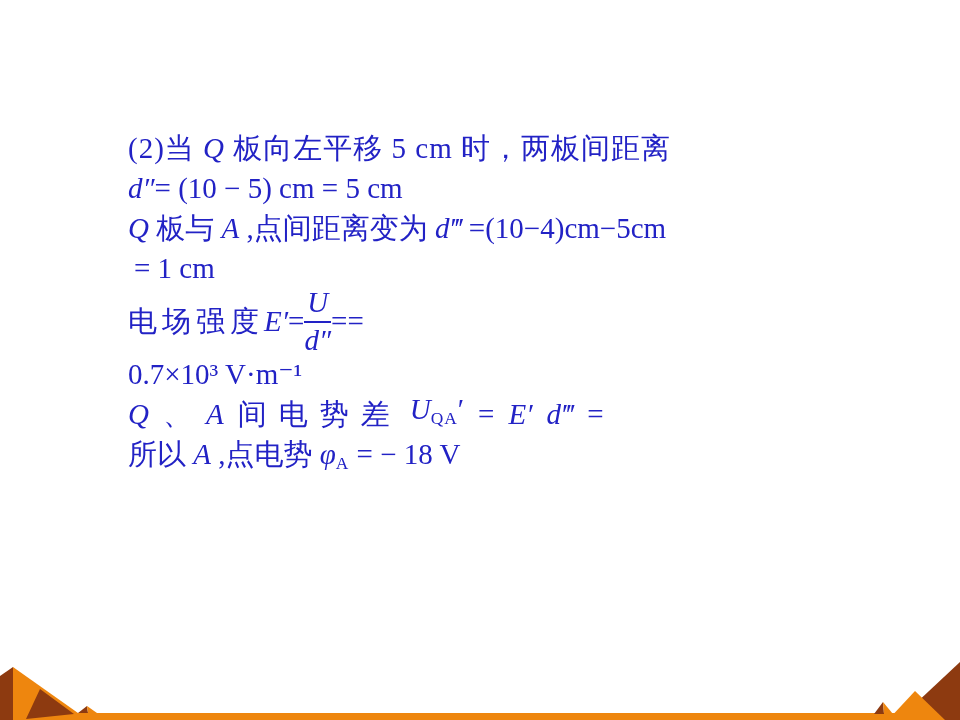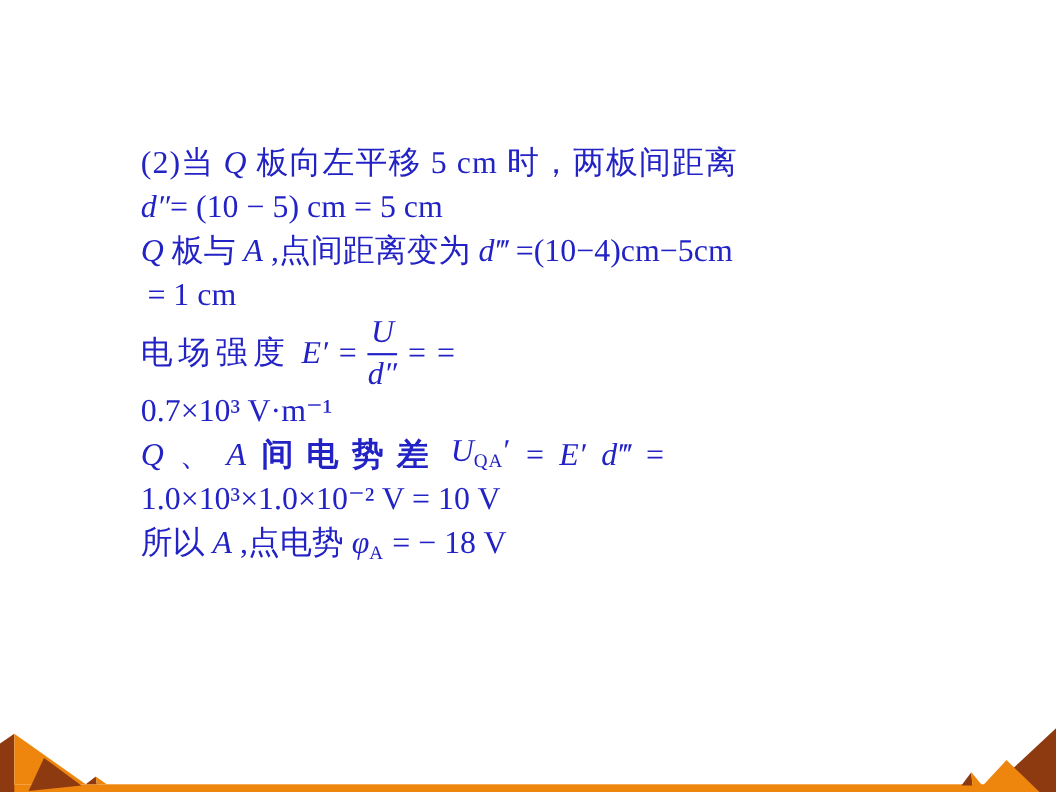--- a/index.html
+++ b/index.html
@@ -10,27 +10,27 @@
   .text-block{
     position:absolute;left:128px;top:128px;width:620px;
     color:#2222C5;font-size:29px;
   }
   .line{line-height:40px;white-space:nowrap;}
   .var{font-style:italic;}
   .ls1{letter-spacing:1px;}
   .gap-l{}
   .indent{padding-left:6px;}
   
-  .l5{display:flex;align-items:center;height:66px;gap:10px;}
+  .l5{display:flex;align-items:center;height:66px;}
   .pre-spaced{letter-spacing:5px;}
   .frac{display:inline-flex;flex-direction:column;align-items:center;line-height:1.05;text-align:center;}
   .frac .bar{align-self:stretch;height:2px;background:currentColor;margin:3px 0 2px;}
   
   .l7{display:flex;align-items:center;gap:14px;height:40px;}
-  .wide{letter-spacing:12px;margin-right:-6px;font-weight:bold;}
+  .wide{letter-spacing:12px;margin-right:-6px;}
   .sub{font-size:0.6em;vertical-align:-0.3em;letter-spacing:1px;}
   .bottom-decor{position:absolute;left:0;bottom:0;width:960px;height:60px;display:block;}
 </style>
 </head>
 <body>
 
 <div class="slide">
 
   <div class="text-block">
 
@@ -72,23 +72,20 @@
       <span>、</span>
       <span class="var">A</span>
       <span class="wide">间电势差</span>
       <span><span class="var">U</span><span class="sub">QA</span><span>′</span></span>
       <span>=</span>
       <span class="var">E′</span>
       <span class="var">d‴</span>
       <span>=</span>
     </div>
 
-    <div class="line">
-      <span>1.0×10³×1.0×10⁻² V = 10 V</span>
-    </div>
 
     <div class="line">
       <span>所以 </span><span class="var">A</span><span> ,点电势 </span><span class="var">φ</span><span class="sub">A</span><span> = − 18 V</span>
     </div>
 
   </div>
 
   <svg class="bottom-decor" viewBox="0 0 960 60" width="960" height="60" preserveAspectRatio="none" xmlns="http://www.w3.org/2000/svg">
     <rect x="0" y="53" width="960" height="7" fill="#EE860E"></rect>
     <polygon points="0,16 13,7 13,60 0,60" fill="#8D3A10"></polygon>

